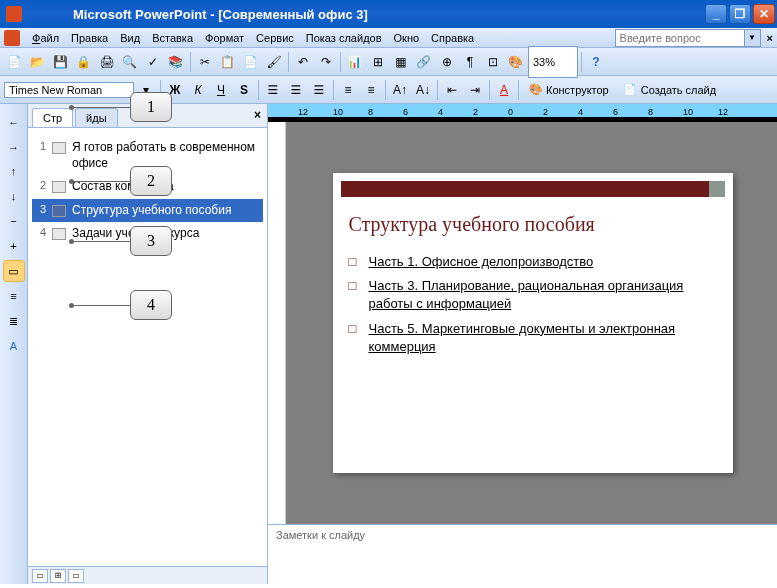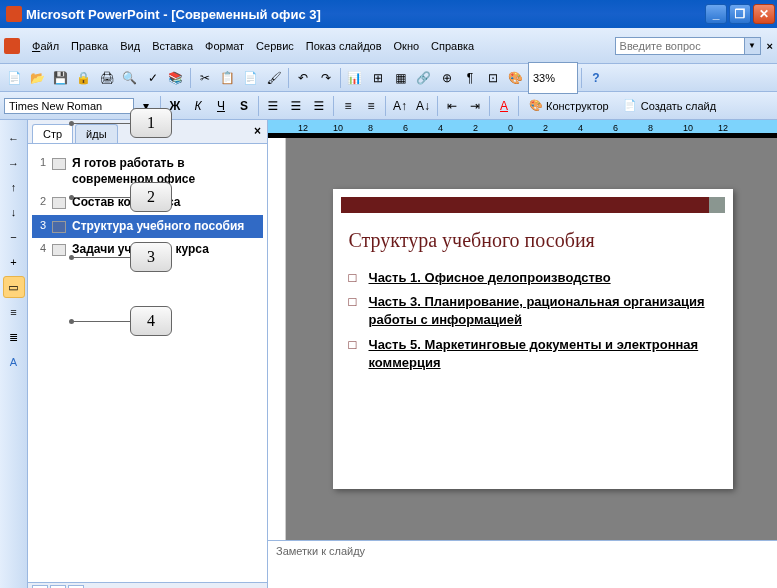--- a/index.html
+++ b/index.html
@@ -1,25 +1,25 @@
 <!DOCTYPE html>
 <html><head>
 <meta charset="utf-8">
 <style>
 * { margin: 0; padding: 0; box-sizing: border-box; font-family: Tahoma, Arial, sans-serif; }
 body { width: 777px; height: 588px; background: #fff; overflow: hidden; }
 
 .titlebar { height: 28px; background: linear-gradient(to bottom, #0a5bc4, #1660cb, #0a5bc4); display: flex; align-items: center; padding: 0 2px; color: #fff; font-size: 13px; font-weight: bold; }
 .titlebar .icon { width: 16px; height: 16px; background: #d84a1f; margin: 0 4px; border-radius: 2px; }
-.titlebar .title { flex: 1; }
+.titlebar .title { flex: 1; margin-left: 47px; }
 .winbtns { display: flex; gap: 2px; }
 .winbtn { width: 22px; height: 20px; background: linear-gradient(to bottom, #6aa6f0, #2b74d1); border: 1px solid #155bb3; border-radius: 3px; display: flex; align-items: center; justify-content: center; color: #fff; font-size: 12px; font-weight: bold; cursor: pointer; }
 .winbtn.close { background: linear-gradient(to bottom, #f08a6a, #d84a1f); border-color: #b33a15; }
 
-.menubar { height: 36px; background: linear-gradient(to bottom, #e3eefc, #c8dbf3); display: flex; align-items: center; padding: 0 4px; font-size: 11px; border-bottom: 1px solid #9ab7e0; }
+.menubar { height: 20px; background: linear-gradient(to bottom, #e3eefc, #c8dbf3); display: flex; align-items: center; padding: 0 4px; font-size: 11px; border-bottom: 1px solid #9ab7e0; }
 .menubar .appicon { width: 16px; height: 16px; background: #d84a1f; margin-right: 6px; border-radius: 2px; }
 .menuitem { padding: 2px 6px; cursor: pointer; }
 .menuitem u { text-decoration: underline; }
 .helpbox { margin-left: auto; display: flex; align-items: center; }
 .helpbox input { width: 130px; height: 18px; font-size: 11px; padding: 0 4px; border: 1px solid #7a9cc6; color: #888; }
 .helpbox .drop { width: 16px; height: 18px; background: #c8dbf3; border: 1px solid #7a9cc6; border-left: none; display: flex; align-items: center; justify-content: center; font-size: 8px; }
 .mclose { margin-left: 6px; font-size: 11px; font-weight: bold; cursor: pointer; }
 
 .toolbar { height: 28px; background: linear-gradient(to bottom, #e3eefc, #c8dbf3); display: flex; align-items: center; padding: 0 4px; gap: 1px; border-bottom: 1px solid #9ab7e0; }
 .tbtn { width: 22px; height: 22px; display: flex; align-items: center; justify-content: center; border: 1px solid transparent; border-radius: 3px; cursor: pointer; font-size: 12px; }
@@ -39,33 +39,33 @@
 .tab { padding: 3px 10px; background: #d8e4f4; border: 1px solid #9ab7e0; border-bottom: none; border-radius: 3px 3px 0 0; margin-right: 2px; cursor: pointer; }
 .tab.active { background: #fff; }
 .tabclose { position: absolute; right: 6px; top: 4px; cursor: pointer; font-weight: bold; font-size: 12px; }
 
 .outline { flex: 1; padding: 8px 4px; font-size: 12px; overflow: hidden; }
 .slideitem { display: flex; align-items: flex-start; padding: 4px 2px; gap: 6px; }
 .slideitem.selected { background: #316ac5; color: #fff; }
 .slidenum { width: 12px; font-size: 11px; color: #666; text-align: right; }
 .slideitem.selected .slidenum { color: #fff; }
 .slideicon { width: 14px; height: 12px; background: #e8e8e8; border: 1px solid #999; margin-top: 2px; flex-shrink: 0; }
-.slidetitle { flex: 1; font-weight: bold; line-height: 1.3; }
+.slidetitle { flex: 1; font-weight: normal; line-height: 1.3; }
 
 .mainpane { flex: 1; display: flex; flex-direction: column; background: #fff; }
 .hruler { height: 18px; background: #7dd3fc; border-bottom: 5px solid #000000; position: relative; font-size: 8px; }
 .hruler .num { position: absolute; top: 3px; font-size: 9px; }
 .slidearea { flex: 1; background: #808080; display: flex; align-items: center; justify-content: center; position: relative; overflow: hidden; }
 .vruler { position: absolute; left: 0; top: 0; width: 18px; height: 100%; background: #fff; border-right: 1px solid #ccc; }
 .slide { width: 400px; height: 300px; background: #fff; box-shadow: 2px 2px 6px rgba(0,0,0,.4); padding: 16px; position: relative; margin-left: 20px; }
 .slideborder { position: absolute; top: 8px; left: 8px; right: 8px; height: 16px; background: #6b1a1a; }
 .slideborder2 { position: absolute; top: 8px; right: 8px; width: 16px; height: 16px; background: #8a9690; }
 .slidetitle2 { font-family: 'Times New Roman', serif; font-size: 20px; color: #6b1a1a; margin-top: 24px; margin-bottom: 14px; }
 .slidelist { list-style: none; font-family: 'Times New Roman', serif; font-size: 13px; }
-.slidelist li { padding: 3px 0 3px 20px; position: relative; text-decoration: underline; line-height: 1.4; font-weight: bold; }
+.slidelist li { padding: 3px 0 3px 20px; position: relative; text-decoration: underline; line-height: 1.4; }
 .slidelist li::before { content: "□"; position: absolute; left: 0; color: #6b1a1a; text-decoration: none; display: inline-block; }
 
 .notes { height: 60px; background: #fff; border-top: 1px solid #9ab7e0; padding: 4px 8px; font-size: 11px; color: #666; }
 .viewswitcher { height: 18px; background: #e8eef8; border-top: 1px solid #9ab7e0; display: flex; align-items: center; padding: 0 4px; gap: 2px; }
 .vsbtn { width: 16px; height: 14px; border: 1px solid #9ab7e0; background: #fff; cursor: pointer; font-size: 8px; display: flex; align-items: center; justify-content: center; }
 
 .callout { position: absolute; background: linear-gradient(to bottom, #fafafa, #dcdcdc); border: 1px solid #666; border-radius: 6px; width: 42px; height: 30px; display: flex; align-items: center; justify-content: center; font-size: 16px; font-family: 'Times New Roman', serif; z-index: 100; }
 .callout::before { content: ""; position: absolute; left: -60px; top: 14px; width: 60px; height: 1px; background: #666; }
 .callout::after { content: ""; position: absolute; left: -62px; top: 12px; width: 5px; height: 5px; background: #666; border-radius: 50%; }
 </style>

